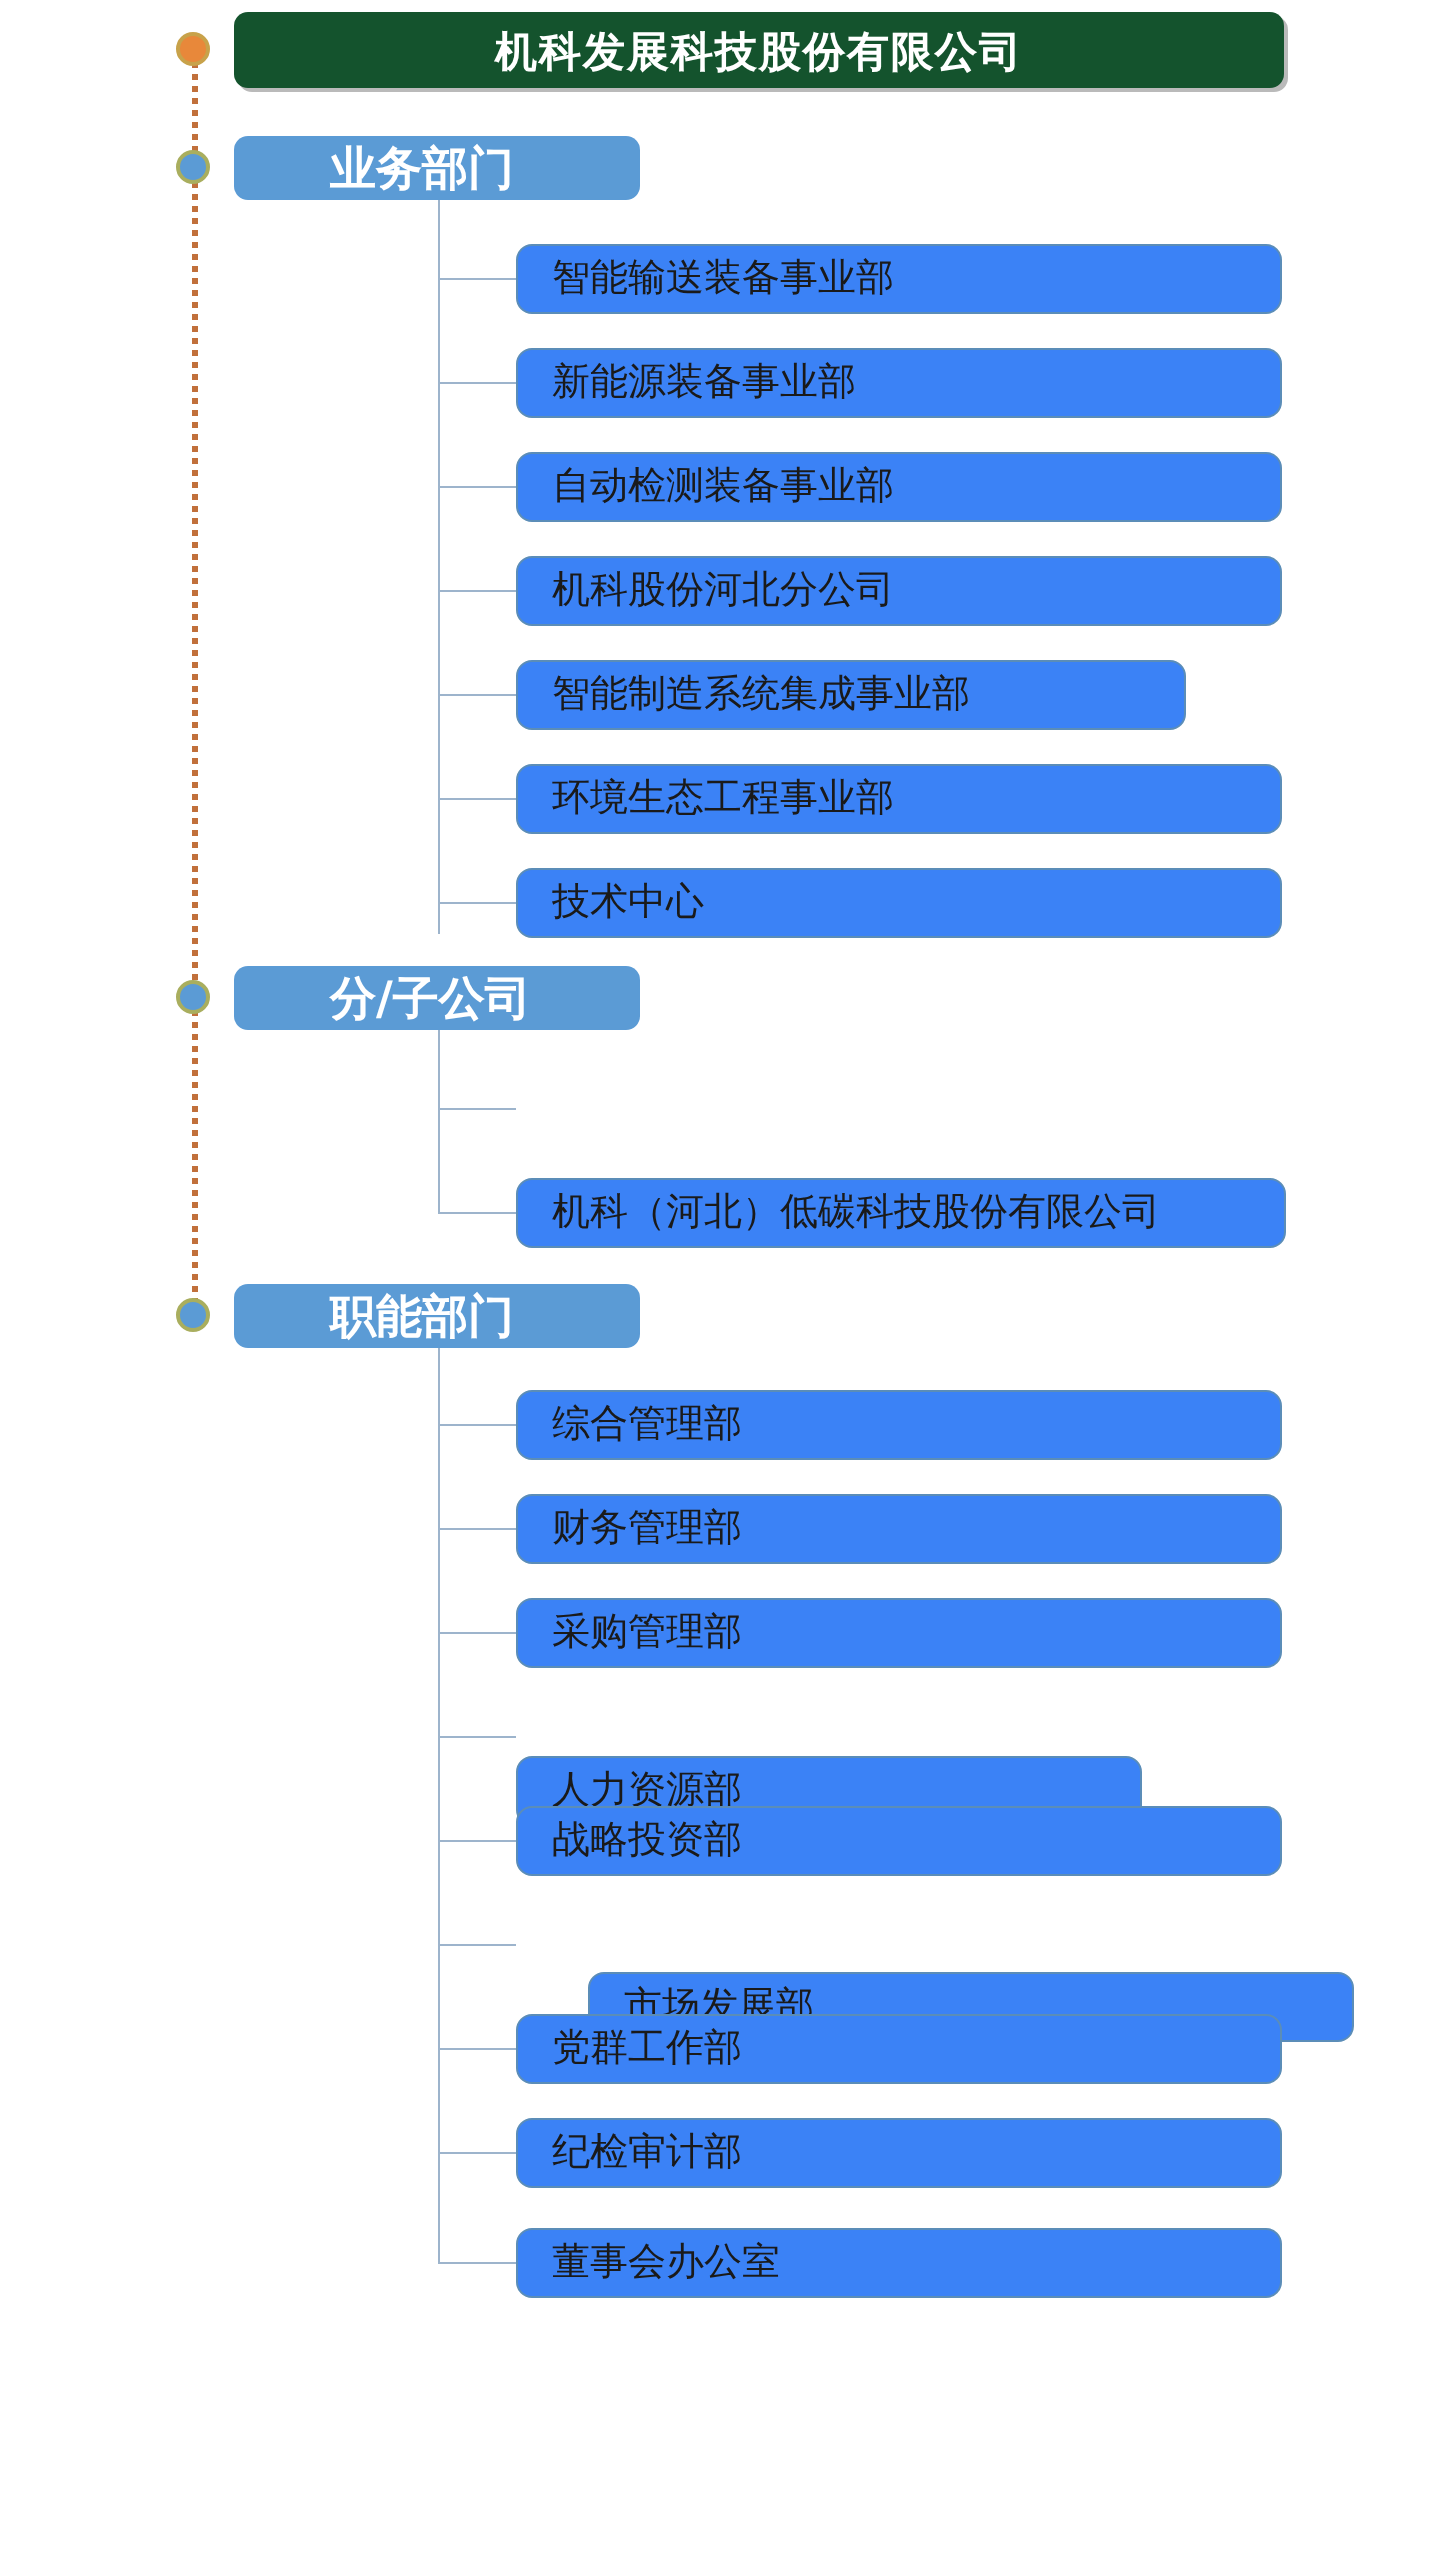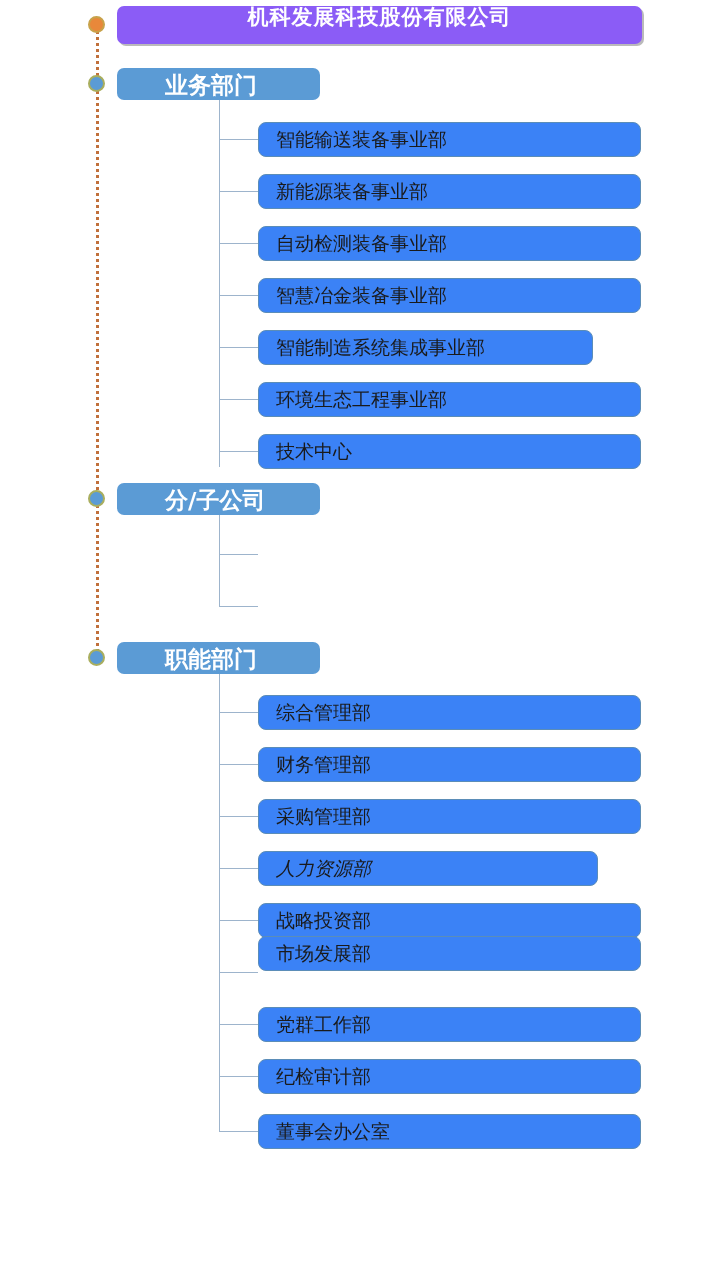--- a/index.html
+++ b/index.html
@@ -49,24 +49,25 @@
     border: 2px solid #A9AE5E;
   }
 
   
   .root-box {
     position: absolute;
     left: 117px;
     top: 6px;
     width: 525px;
     height: 38px;
-    background: #8b5cf6;
+    background: #14532d;
     border-radius: 7px;
     box-shadow: 2px 2px 0 rgba(130,130,130,0.55);
     display: flex;
+    align-items: center;
     justify-content: center;
     box-sizing: border-box;
   }
   .root-label {
     color: #ffffff;
     font-size: 21px;
     font-weight: bold;
     letter-spacing: 1px;
     line-height: 1;
   }
@@ -153,21 +154,21 @@
     <span class="leaf-label">新能源装备事业部</span>
   </div>
 
   <div class="stub" style="left:219px; top:243px; width:39px;"></div>
   <div class="leaf-box" style="top:226px; width:383px;">
     <span class="leaf-label">自动检测装备事业部</span>
   </div>
 
   <div class="stub" style="left:219px; top:295px; width:39px;"></div>
   <div class="leaf-box" style="top:278px; width:383px;">
-    <span class="leaf-label">智慧冶金装备事业部</span>
+    <span class="leaf-label">机科股份河北分公司</span>
   </div>
 
   <div class="stub" style="left:219px; top:347px; width:39px;"></div>
   <div class="leaf-box" style="top:330px; width:335px;">
     <span class="leaf-label">智能制造系统集成事业部</span>
   </div>
 
   <div class="stub" style="left:219px; top:399px; width:39px;"></div>
   <div class="leaf-box" style="top:382px; width:383px;">
     <span class="leaf-label">环境生态工程事业部</span>
@@ -180,20 +181,23 @@
 
   <div class="bullet bullet-cat" style="left:88px; top:490px;"></div>
   <div class="cat-box" style="top:483px;">
     <span class="cat-label">分/子公司</span>
   </div>
   <div class="trunk" style="left:219px; top:515px; height:92px;"></div>
 
   <div class="stub" style="left:219px; top:554px; width:39px;"></div>
 
   <div class="stub" style="left:219px; top:606px; width:39px;"></div>
+  <div class="leaf-box" style="top:589px; width:385px;">
+    <span class="leaf-label">机科（河北）低碳科技股份有限公司</span>
+  </div>
 
   <div class="bullet bullet-cat" style="left:88px; top:649px;"></div>
   <div class="cat-box" style="top:642px;">
     <span class="cat-label">职能部门</span>
   </div>
   <div class="trunk" style="left:219px; top:674px; height:457px;"></div>
 
   <div class="stub" style="left:219px; top:712px; width:39px;"></div>
   <div class="leaf-box" style="top:695px; width:383px;">
     <span class="leaf-label">综合管理部</span>
@@ -203,31 +207,31 @@
   <div class="leaf-box" style="top:747px; width:383px;">
     <span class="leaf-label">财务管理部</span>
   </div>
 
   <div class="stub" style="left:219px; top:816px; width:39px;"></div>
   <div class="leaf-box" style="top:799px; width:383px;">
     <span class="leaf-label">采购管理部</span>
   </div>
 
   <div class="stub" style="left:219px; top:868px; width:39px;"></div>
-  <div class="leaf-box" style="top:851px; width:340px;font-style:italic;">
+  <div class="leaf-box" style="top:878px; width:313px;">
     <span class="leaf-label">人力资源部</span>
   </div>
 
   <div class="stub" style="left:219px; top:920px; width:39px;"></div>
   <div class="leaf-box" style="top:903px; width:383px;">
     <span class="leaf-label">战略投资部</span>
   </div>
 
   <div class="stub" style="left:219px; top:972px; width:39px;"></div>
-  <div class="leaf-box" style="top:936px; width:383px;">
+  <div class="leaf-box" style="top:986px; width:383px;margin-left:36px;">
     <span class="leaf-label">市场发展部</span>
   </div>
 
   <div class="stub" style="left:219px; top:1024px; width:39px;"></div>
   <div class="leaf-box" style="top:1007px; width:383px;">
     <span class="leaf-label">党群工作部</span>
   </div>
 
   <div class="stub" style="left:219px; top:1076px; width:39px;"></div>
   <div class="leaf-box" style="top:1059px; width:383px;">

